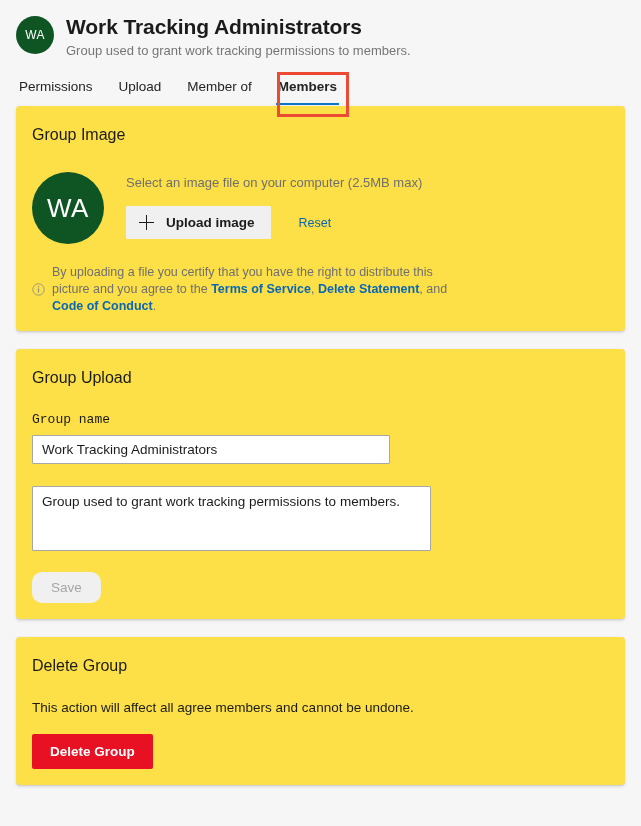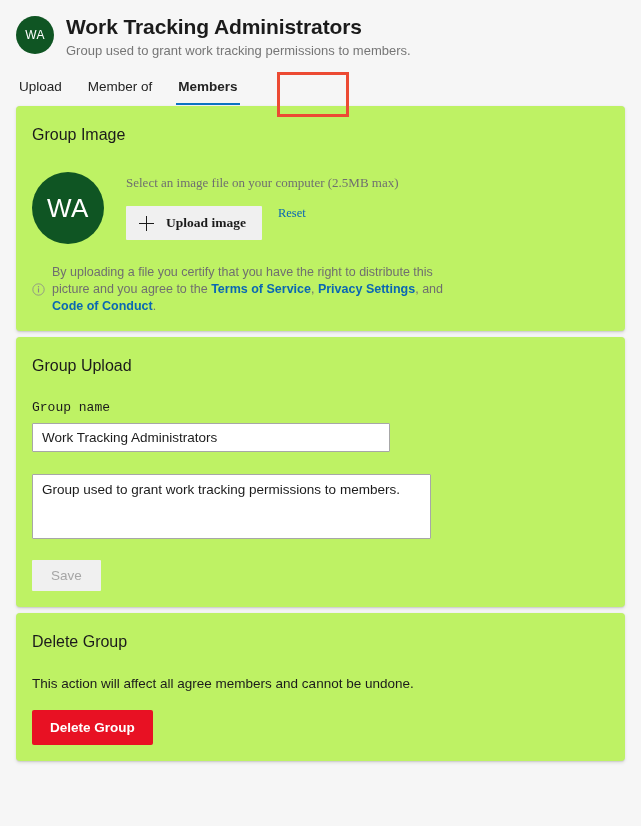--- a/index.html
+++ b/index.html
@@ -106,25 +106,25 @@
     width: 72px;
     height: 45px;
   }
 
   
   .content {
     padding: 0 16px;
   }
 
   .card {
-    background: #bef264;
+    background: #fde047;
     border-radius: 4px;
     box-shadow: 0 1.6px 3.6px rgba(0,0,0,.10), 0 .3px .9px rgba(0,0,0,.08);
     padding: 18px 16px 16px 16px;
-    margin-bottom: 6px;
+    margin-bottom: 18px;
   }
 
   .card-title {
     font-size: 16px;
     font-weight: 400;
     color: #1b1b1b;
     line-height: 22px;
   }
 
   
@@ -142,31 +142,32 @@
     background: #0f5523;
     color: #ffffff;
     display: flex;
     align-items: center;
     justify-content: center;
     font-size: 26px;
     letter-spacing: .5px;
     flex: 0 0 auto;
   }
 
-  .image-right { padding-top: 2px; font-family: Liberation Serif, serif; }
+  .image-right { padding-top: 2px; }
 
   .hint-text {
     font-size: 13px;
     color: #6f6f6f;
     line-height: 18px;
   }
 
   .upload-row {
     display: flex;
-    gap: 16px;
+    align-items: center;
+    gap: 28px;
     margin-top: 14px;
   }
 
   .upload-btn {
     display: inline-flex;
     align-items: center;
     gap: 12px;
     background: #f0f0f0;
     border: none;
     padding: 9px 16px 9px 13px;
@@ -262,21 +263,21 @@
   }
 
   .save-btn {
     margin-top: 17px;
     background: #f0f0f0;
     border: none;
     color: #a6a6a6;
     font-family: inherit;
     font-size: 13.5px;
     padding: 8px 19px;
-    border-radius: 1px;
+    border-radius: 10px;
     cursor: default;
   }
 
   
   .delete-desc {
     font-size: 13.5px;
     color: #1b1b1b;
     line-height: 18px;
     margin-top: 22px;
   }
@@ -302,20 +303,21 @@
   <div class="header-row">
     <div class="avatar-sm">WA</div>
 
     <div class="header-text">
       <div class="page-title">Work Tracking Administrators</div>
       <div class="page-subtitle">Group used to grant work tracking permissions to members.</div>
     </div>
   </div>
 
   <div class="tabbar">
+    <div class="tab">Permissions</div>
     <div class="tab">Upload</div>
     <div class="tab">Member of</div>
     <div class="tab active">Members</div>
     <div class="annot-box"></div>
   </div>
 </div>
 
 <div class="content">
 
   <div class="card">
@@ -337,21 +339,21 @@
       </div>
     </div>
 
     <div class="legal-row">
       <svg class="info-icon" viewBox="0 0 16 16">
         <circle cx="8" cy="8" r="7" fill="none" stroke="#8a8a8a" stroke-width="1"></circle>
         <circle cx="8" cy="4.6" r="0.85" fill="#8a8a8a"></circle>
         <rect x="7.3" y="6.6" width="1.4" height="5.1" fill="#8a8a8a"></rect>
       </svg>
       <div class="legal-text">
-        <span>By uploading a file you certify that you have the right to distribute this picture and you agree to the </span><a class="link">Terms of Service</a><span>, </span><a class="link">Privacy Settings</a><span>, and </span><a class="link">Code of Conduct</a><span>.</span>
+        <span>By uploading a file you certify that you have the right to distribute this picture and you agree to the </span><a class="link">Terms of Service</a><span>, </span><a class="link">Delete Statement</a><span>, and </span><a class="link">Code of Conduct</a><span>.</span>
       </div>
     </div>
   </div>
 
   <div class="card">
     <div class="card-title">Group Upload</div>
 
     <div class="field">
       <label class="field-label">Group name</label>
       <input class="text-input" type="text" value="Work Tracking Administrators" style="">

